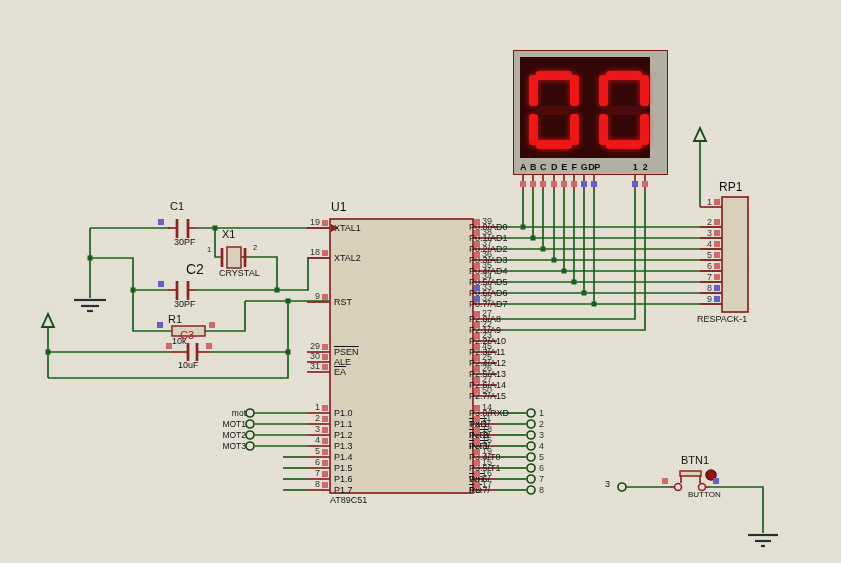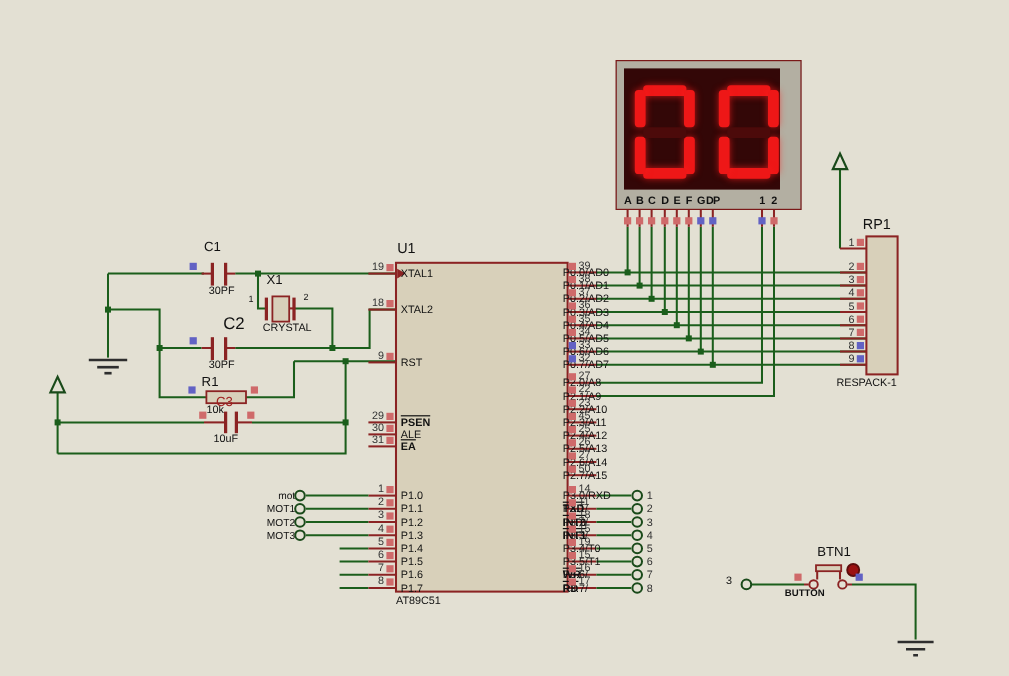--- a/index.html
+++ b/index.html
@@ -21,21 +21,21 @@
   .sqr{fill:#cf6a6a;} .sqb{fill:#6262c4;}
   .lbl{position:absolute;white-space:nowrap;color:#111;line-height:1.1;}
   .ref{font-size:12px;font-weight:400;}
   .val{font-size:9px;}
   .tiny{font-size:7.5px;}
   .red-label{color:#a02020;font-size:11px;}
   .pin-row{position:absolute;left:0;top:0;width:0;height:0;}
   .pin-row span{position:absolute;white-space:nowrap;}
   .pnum{font-size:9px;color:#333;}
   .plabel{font-size:9px;color:#111;line-height:10px;}
-  .plabel .ov:not(:empty){text-decoration:overline;font-weight:bold;}
+  .plabel .ov:not(:empty){text-decoration:overline;}
   .sq{position:absolute;width:6px;height:6px;}
   .mcu-pin-left .pnum{left:294px;width:26px;text-align:right;top:-11px;}
   .mcu-pin-left .plabel{left:334px;top:-5px;}
   .mcu-pin-left .sq{left:322px;top:-8px;}
   .mcu-pin-right .pnum{left:482px;top:-11px;}
   .mcu-pin-right .plabel{left:339px;width:130px;text-align:right;top:-5px;}
   .mcu-pin-right .sq{left:474px;top:-8px;}
   .rp1-pin .pnum{left:690px;width:22px;text-align:right;top:-10px;}
   .rp1-pin .sq{left:714px;top:-8px;}
   .mot-term .mlabel{left:208px;width:38px;text-align:right;top:-5px;font-size:8.5px;color:#111;}
@@ -748,16 +748,16 @@
 <div class="lbl val" style="left:174px;top:300px;">30PF</div>
 <div class="lbl ref" style="left:222px;top:228px;font-size:11px;">X1</div>
 <div class="lbl val" style="left:219px;top:269px;">CRYSTAL</div>
 <div class="lbl tiny" style="left:207px;top:246px;">1</div>
 <div class="lbl tiny" style="left:253px;top:244px;">2</div>
 <div class="lbl ref" style="left:168px;top:313px;font-size:11px;">R1</div>
 <div class="lbl val" style="left:172px;top:337px;">10k</div>
 <div class="lbl red-label" style="left:180px;top:329px;">C3</div>
 <div class="lbl val" style="left:178px;top:361px;">10uF</div>
 <div class="lbl ref" style="left:681px;top:454px;font-size:11px;">BTN1</div>
-<div class="lbl val" style="left:654px;top:491px;font-size:8px;font-weight:bold;">BUTTON</div>
+<div class="lbl val" style="left:688px;top:491px;font-size:8px;">BUTTON</div>
 <div class="lbl val" style="left:605px;top:480px;font-size:9px;">3</div>
 
 </div>
 
 </body></html>

